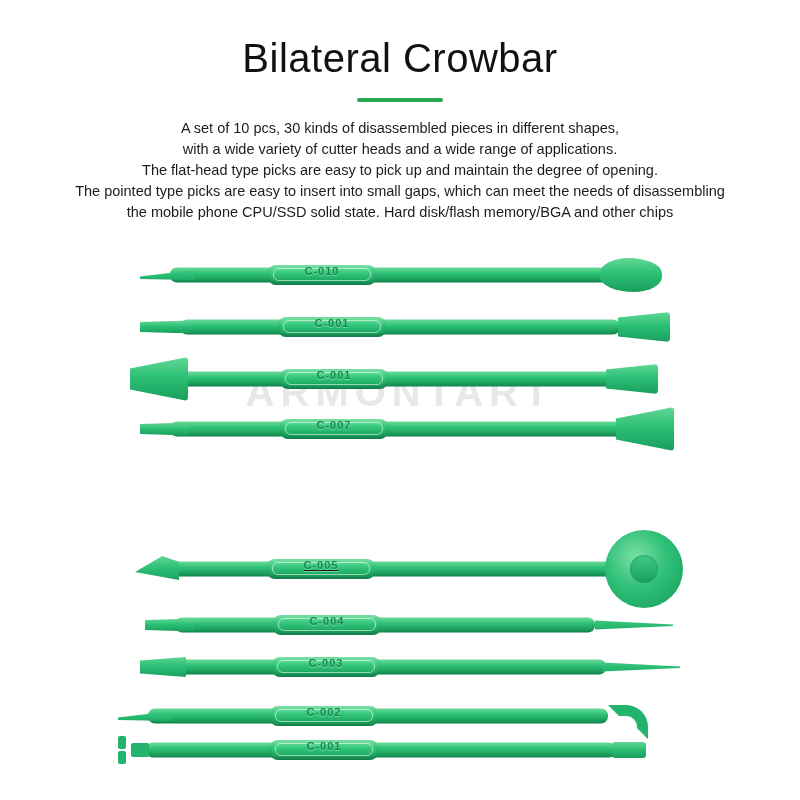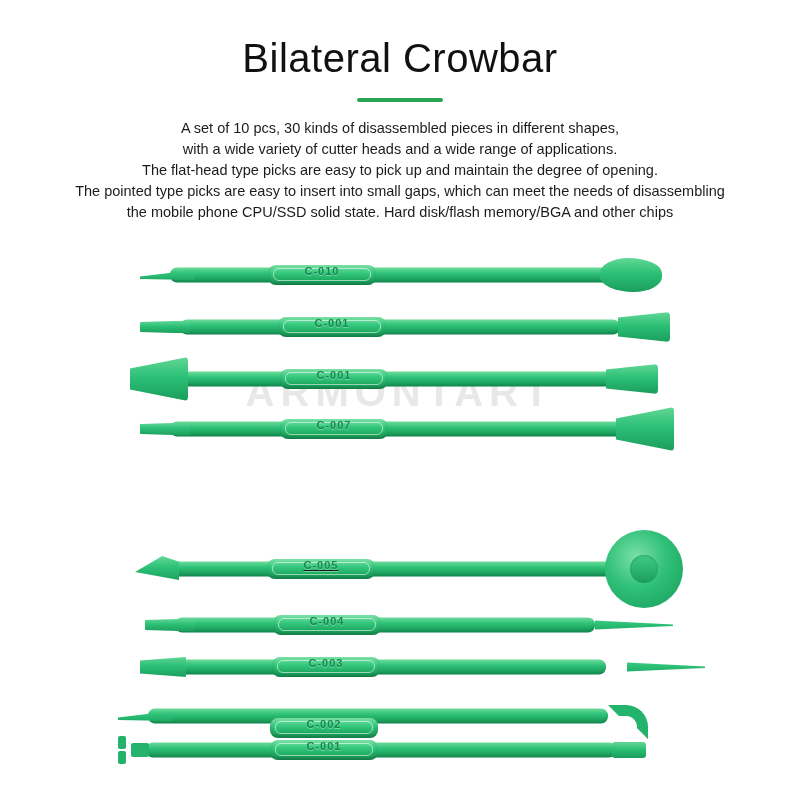--- a/index.html
+++ b/index.html
@@ -298,36 +298,36 @@
 
     <div class="tool" style="left:145px; top:372px; width:480px;">
       <div class="shaft" style="left:30px; width:420px;"></div>
       <div class="head h-flat-l" style="left:0px;"></div>
       <div class="head h-needle" style="right:-48px;"></div>
       <div class="grip" style="left:128px;">
         <span class="code">C-004</span>
       </div>
     </div>
 
-    <div class="tool" style="left:140px; top:412px; width:490px; height:30px;padding-left:25px;">
+    <div class="tool" style="left:140px; top:412px; width:490px; height:30px;">
       <div class="shaft" style="left:36px; width:430px;"></div>
       <div class="head h-flatwide-l" style="left:0px;"></div>
       <div class="head h-needle" style="right:-50px;"></div>
       <div class="grip" style="left:132px;">
         <span class="code">C-003</span>
       </div>
     </div>
 
     <div class="tool" style="left:118px; top:458px; width:520px; height:36px;">
       <div class="shaft" style="left:30px; width:460px;"></div>
       <div class="head h-point-l" style="left:0px;"></div>
       <div class="head h-hook" style="right:-26px;">
           <span class="hk"></span>
         </div>
-      <div class="grip" style="left:152px;margin-top:12px;">
+      <div class="grip" style="left:152px;">
         <span class="code">C-002</span>
       </div>
     </div>
 
     <div class="tool" style="left:118px; top:495px; width:520px; height:30px;">
       <div class="shaft" style="left:28px; width:470px;"></div>
       <div class="head h-fork" style="left:0px;">
         <span class="p1"></span>
           <span class="p2"></span>
           <span class="p3"></span>

